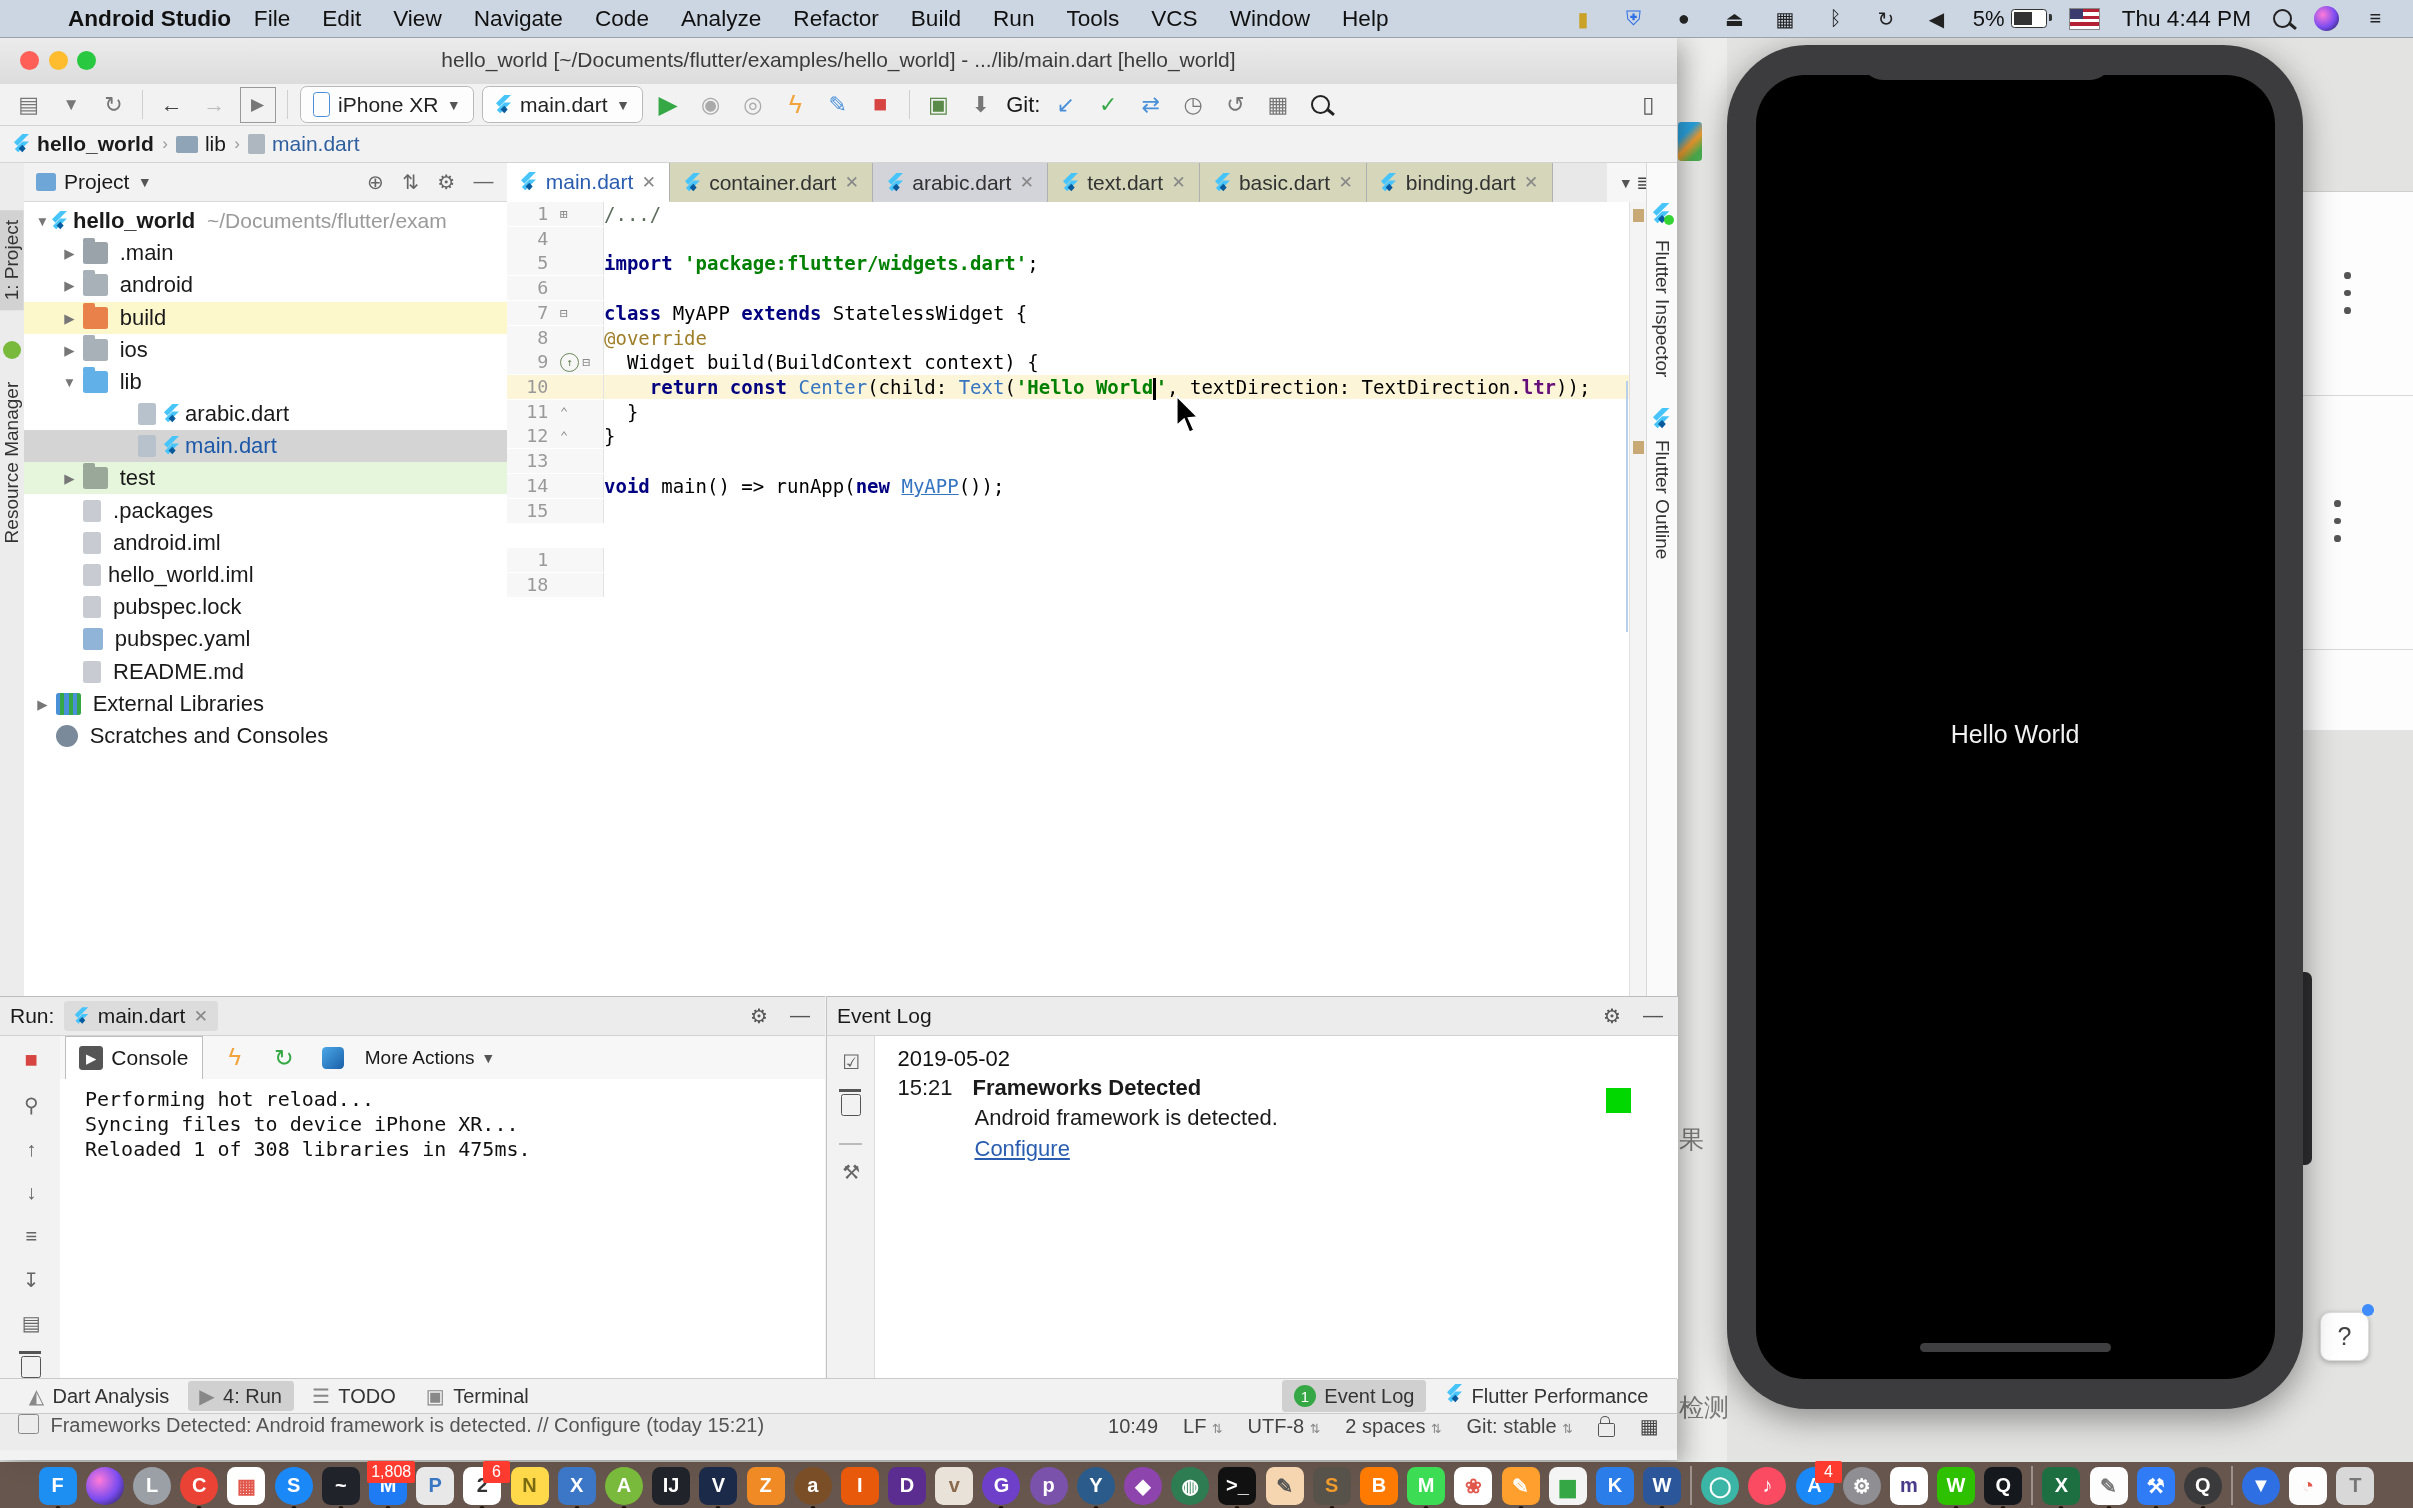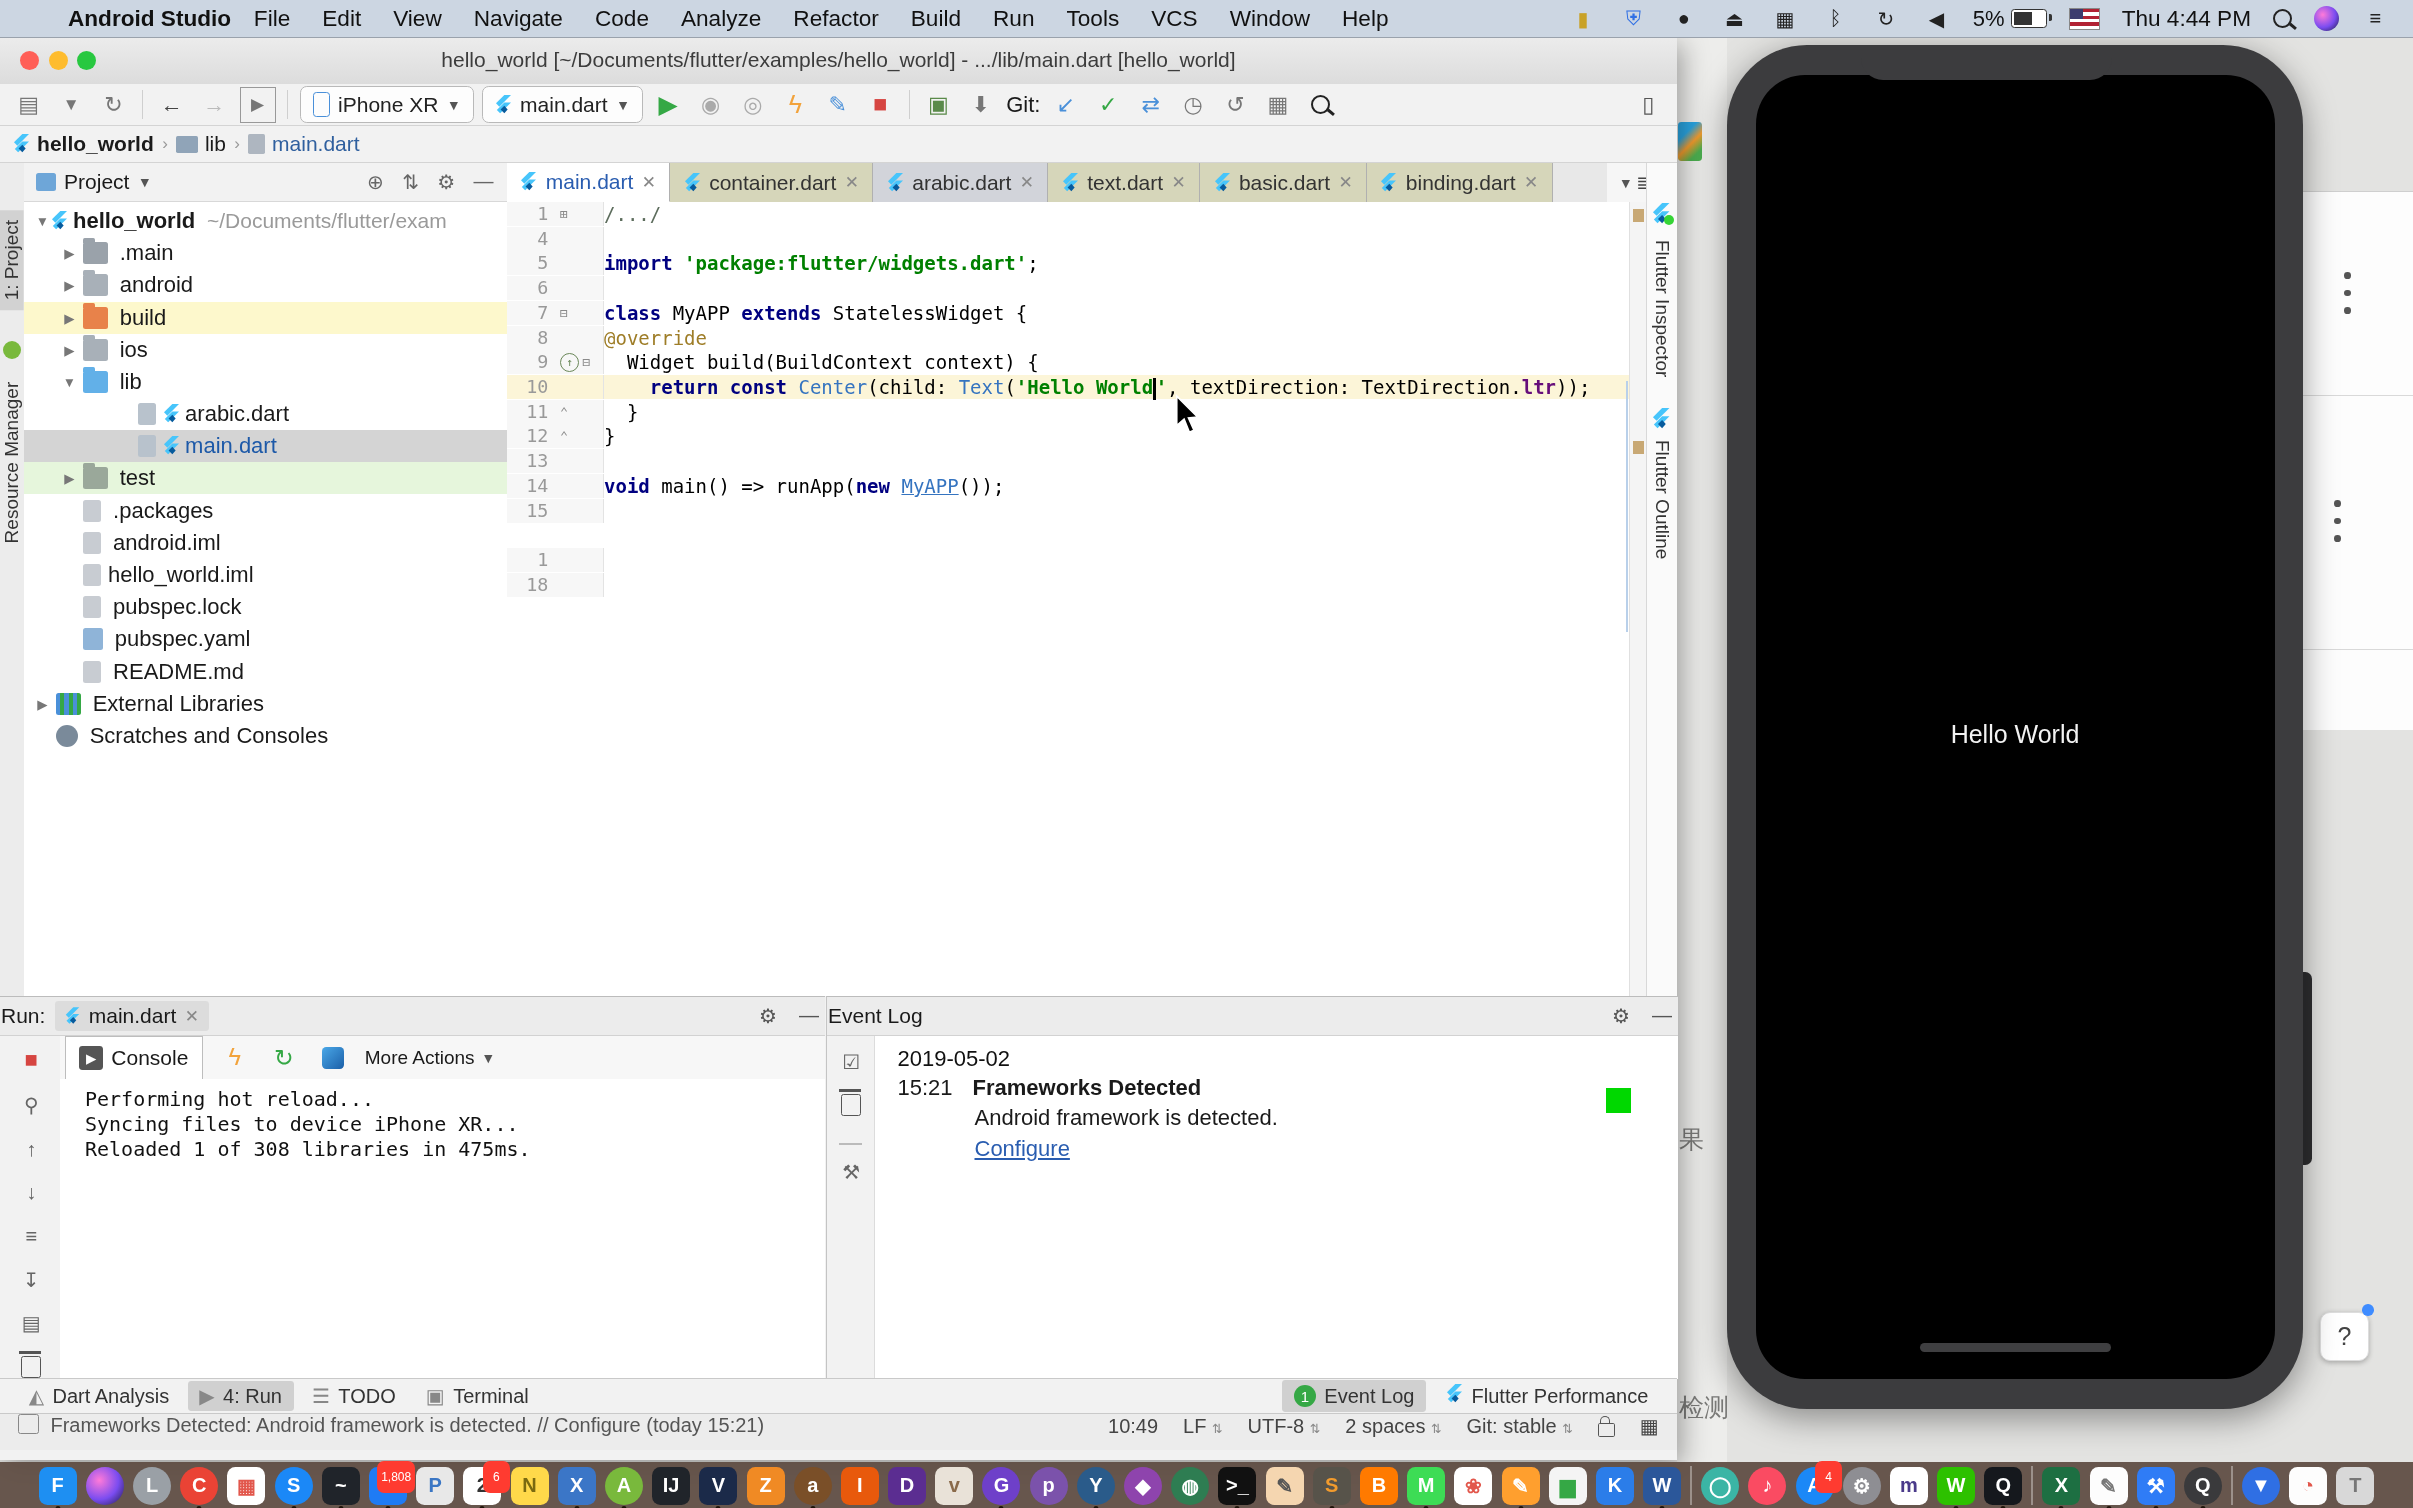--- a/index.html
+++ b/index.html
@@ -107,21 +107,21 @@
   .caret{display:inline-block;width:2.5px;height:22px;background:#000;vertical-align:middle;}
   .ovr{width:17px;height:17px;border:1.7px solid #6a8759;border-radius:50%;color:#6a8759;font-size:11px;
        display:flex;align-items:center;justify-content:center;}
   #scrollbar{position:absolute;right:30px;top:39px;width:17px;bottom:0;background:#f4f4f4;border-left:0.8px solid #e0e0e0;}
   .stripe-mark{position:absolute;left:2.5px;width:11.7px;height:13.4px;background:#c8a874;}
   #right-stripe{position:absolute;right:0;top:0;width:30px;height:100%;background:#fafafa;border-left:0.8px solid #d8d8d8;}
   #margin-line{position:absolute;right:49px;top:218px;width:1.7px;height:251px;background:#b9d0ea;}
   
   #run-panel{left:0;top:959px;width:825px;height:382px;position:absolute;background:#fff;border-top:0.8px solid #bcbcbc;}
   .panel-head{position:absolute;left:0;top:0;width:100%;height:39px;background:#ececec;border-bottom:0.8px solid #d2d2d2;
-              display:flex;align-items:center;font-size:21px;box-sizing:border-box;padding:0 1px;gap:10px;}
+              display:flex;align-items:center;font-size:21px;box-sizing:border-box;padding:0 10px;gap:10px;}
   .panel-head .ph-right{margin-left:auto;display:flex;gap:22px;color:#555;font-size:20px;padding-right:5px;}
   .run-tab{display:flex;align-items:center;gap:8.4px;background:#dcdcdc;border-radius:3.4px;padding:3.4px 10px;}
   #console-bar{position:absolute;left:60px;top:39px;width:calc(100% - 60px);height:44px;border-bottom:0.8px solid #cfcfcf;
                display:flex;align-items:center;gap:15px;background:#f7f7f7;box-sizing:border-box;padding-left:5px;}
   .console-chip{display:flex;align-items:center;gap:8.4px;background:#fff;border:0.8px solid #bdbdbd;border-bottom:none;
                 height:100%;padding:0 13.4px;font-size:21px;box-sizing:border-box;}
   .mini-dark{width:23.5px;height:23.5px;background:#555;color:#fff;border-radius:3.4px;font-size:13.4px;
              display:flex;align-items:center;justify-content:center;}
   #run-strip{position:absolute;left:0;top:39px;width:60px;bottom:0;background:#f2f2f2;border-right:0.8px solid #dcdcdc;}
   .strip-ic{position:absolute;left:17px;width:28.5px;height:28.5px;display:flex;align-items:center;justify-content:center;
@@ -150,22 +150,22 @@
              display:flex;align-items:flex-start;font-size:20px;color:#555;padding:0 18.4px;box-sizing:border-box;gap:11.7px;}
   .sb-right{margin-left:auto;display:flex;align-items:center;gap:25px;color:#444;}
   .upd{font-size:12.6px;color:#888;}
   
   #dock{left:0;top:1462px;width:2413px;height:47px;background:rgba(92,74,64,.92);z-index:40;
         display:flex;align-items:center;justify-content:center;gap:9.2px;}
   .dock-ic{width:38px;height:38px;border-radius:8.4px;display:flex;align-items:center;justify-content:center;
            color:#fff;font-size:20px;font-weight:bold;position:relative;flex:0 0 auto;}
   .dock-ic.round{border-radius:50%;}
   .dock-sep{width:1.7px;height:39px;background:rgba(255,255,255,.35);flex:0 0 auto;}
-  .dock-badge{position:absolute;top:-5.9px;right:-8.4px;min-width:18.4px;height:32px;border-radius:7px;background:#ff3b30;
-              color:#fff;font-size:12px;font-weight:normal;display:flex;align-items:center;justify-content:center;padding:0 4.2px;}
+  .dock-badge{position:absolute;top:-5.9px;right:-8.4px;min-width:18.4px;height:22px;border-radius:2px;background:#ff3b30;
+              color:#fff;font-size:16px;font-weight:normal;display:flex;align-items:center;justify-content:center;padding:0 4.2px;}
   .dock-dot{position:absolute;bottom:-6.7px;left:50%;transform:translateX(-50%);width:5px;height:5px;border-radius:50%;background:#1d1208;}
   .fl-svg{display:inline-block;}
 </style>
 </head>
 <body>
 
 <div id="screen">
 
   <div id="strip-behind" class="abs"></div>
   <div id="desktop-panel" class="abs">

